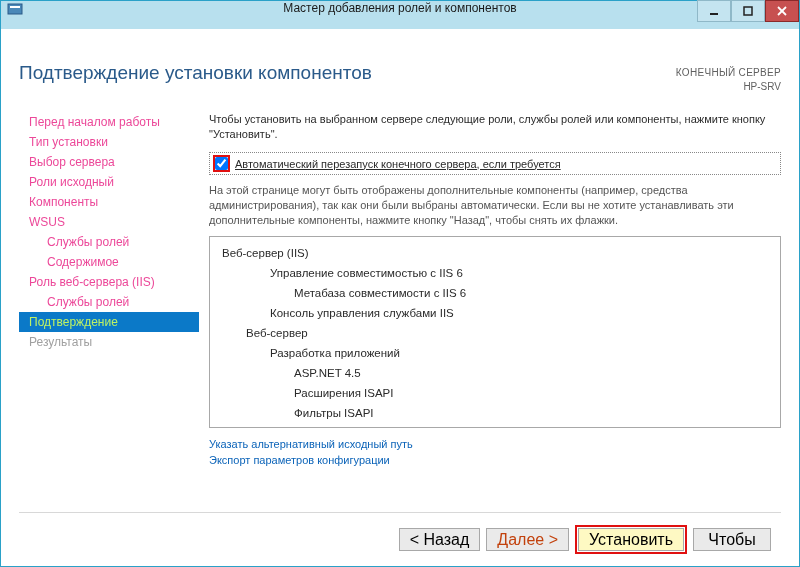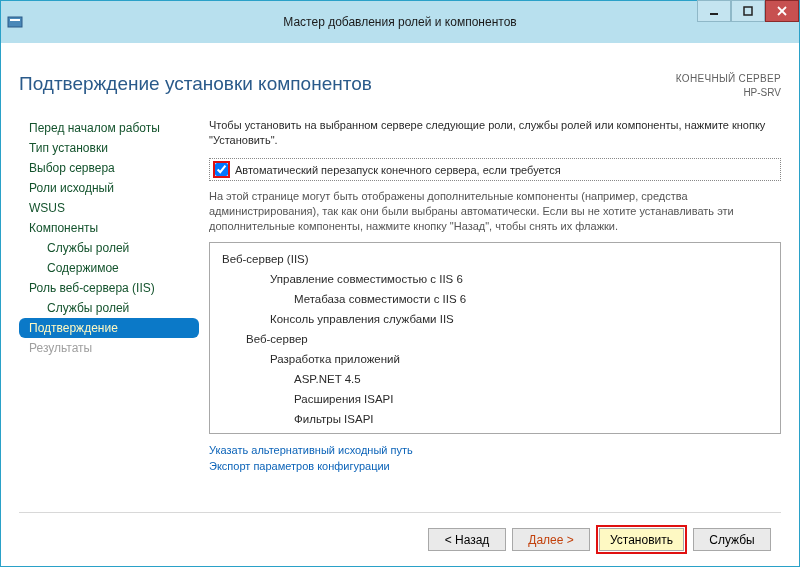--- a/index.html
+++ b/index.html
@@ -1,47 +1,47 @@
 <!DOCTYPE html>
 <html><head>
 <meta charset="utf-8">
 <style>
   * { box-sizing: border-box; margin: 0; padding: 0; }
   body { font-family: "Segoe UI", Tahoma, sans-serif; font-size: 12px; background: #fff; width: 800px; height: 567px; overflow: hidden; }
   .window { width: 800px; height: 567px; border: 1px solid #2aa1c8; display: flex; flex-direction: column; background: #fff; }
-  .titlebar { height: 42px; background: #b8e0ee; display: flex; align-items: center; position: relative; }
+  .titlebar { height: 28px; background: #b8e0ee; display: flex; position: relative; }
   .titlebar-icon { width: 16px; height: 16px; margin-left: 6px; display:inline-flex; }
   .titlebar-title { position:absolute; left:0; right:0; text-align:center; color:#1a1a1a; font-size:12px; pointer-events:none;}
   .titlebar-controls { margin-left: auto; display: flex; height:100%; }
   .titlebar-btn { width: 34px; height: 22px; display:flex; align-items:center; justify-content:center; background:#c4e4f0; border:1px solid #8fb8c8; font-family: "Segoe UI Symbol", sans-serif; font-size:10px; margin-top:-1px; }
   .titlebar-btn.close { background:#c75050; border-color:#8a2a2a; color:#fff; font-weight:bold; font-size:11px; }
   .body { flex:1; display:flex; flex-direction:column; padding: 0 18px; }
-  .header { display:flex; align-items:center; padding: 25px 0 18px 0; }
+  .header { display:flex; align-items:flex-start; padding: 25px 0 18px 0; margin-top: 8px; }
   .page-title { color:#2a5a8a; font-size:19px; font-weight:400; }
   .dest-box { margin-left:auto; text-align:right; font-size:10px; line-height:14px; color:#606060; padding-top:4px; }
   .dest-label { text-transform: uppercase; letter-spacing:0.3px; }
   .dest-value { }
   .main { flex:1; display:flex; gap:0; }
   .nav { width: 180px; padding-top:0; font-size:12px; }
-  .nav-item { padding: 3px 8px 3px 10px; color:#14532d; cursor:pointer; white-space:nowrap; overflow:hidden; text-overflow:ellipsis;}
+  .nav-item { padding: 3px 8px 3px 10px; color:#ec4899; cursor:pointer; white-space:nowrap; overflow:hidden; text-overflow:ellipsis;}
   .nav-item.sub { padding-left: 28px; }
-  .nav-item.selected { background:#0b79c8; color:#fef9c3;border-radius:6px; }
+  .nav-item.selected { background:#0b79c8; color:#bef264; }
   .nav-item.disabled { color:#a0a0a0; cursor:default; }
   .content { flex:1; display:flex; flex-direction:column; padding-left:10px; color:#2a2a2a; }
   .desc { font-size:11px; line-height:15px; margin-bottom:10px;}
-  .restart-row { border:1px dotted #888; padding:2px 3px; display:flex; align-items:center; margin-bottom:8px; font-size:11px;}
+  .restart-row { border:1px dotted #888; padding:2px 3px; display:flex; align-items:center; margin-bottom:8px; font-size:11px;text-decoration:underline;}
   .cb-hl { border:2px solid #e01010; padding:0; display:inline-flex; margin-right:5px;}
   .cb { width:13px; height:13px; }
   .note { font-size:11px; line-height:15px; color:#555; margin-bottom:8px;}
   .tree-box { border:1px solid #a8a8a8; flex:1; max-height:192px; overflow-y:scroll; padding:6px 8px; font-size:11.5px; line-height:20px; color:#2a2a2a;}
   .t0{padding-left:4px;} .t1{padding-left:28px;} .t2{padding-left:52px;} .t3{padding-left:76px;}
   .links { padding-top:8px; font-size:11px; line-height:16px; }
   .link { color:#0b63b8; cursor:pointer; }
   .footer { height:54px; display:flex; align-items:center; justify-content:flex-end; border-top:1px solid #d8d8d8; margin-top:10px; gap:6px; padding-right:10px;}
-  .btn { min-width:78px; height:23px; border:1px solid #a8a8a8; background:#eaeaea; font-size:12px; padding:0 10px; cursor:pointer; }
+  .btn { min-width:78px; height:23px; border:1px solid #a8a8a8; background:#eaeaea; font-size:16px; padding:0 10px; cursor:pointer; }
   .btn:disabled { color:#c2410c; cursor:default; }
   .btn-hl { border:2px solid #e01010; padding:1px; display:inline-block; }
   .btn-hl .btn { background:#fef9c3; }
   
   .tree-box::-webkit-scrollbar{width:16px;}
   .tree-box::-webkit-scrollbar-track{background:#efefef;}
   .tree-box::-webkit-scrollbar-thumb{background:#c8c8c8;border:1px solid #a8a8a8;}
 </style>
 </head>
 <body>
@@ -84,22 +84,22 @@
         <div class="dest-value">HP-SRV</div>
       </div>
     </div>
 
     <div class="main">
       <div class="nav" id="nav">
           <div class="nav-item">Перед началом работы</div>
           <div class="nav-item">Тип установки</div>
           <div class="nav-item">Выбор сервера</div>
           <div class="nav-item">Роли исходный</div>
+          <div class="nav-item">Компоненты</div>
           <div class="nav-item">WSUS</div>
-          <div class="nav-item">Компоненты</div>
           <div class="nav-item sub">Службы ролей</div>
           <div class="nav-item sub">Содержимое</div>
           <div class="nav-item">Роль веб-сервера (IIS)</div>
           <div class="nav-item sub">Службы ролей</div>
           <div class="nav-item selected">Подтверждение</div>
           <div class="nav-item disabled">Результаты</div>
         </div>
 
       <div class="content">
         <div class="desc">Чтобы установить на выбранном сервере следующие роли, службы ролей или компоненты, нажмите кнопку "Установить".</div>
@@ -131,16 +131,16 @@
         </div>
       </div>
     </div>
 
     <div class="footer">
       <button class="btn">&lt; Назад</button>
       <button class="btn" disabled="">Далее &gt;</button>
       <span class="btn-hl">
         <button class="btn">Установить</button>
       </span>
-      <button class="btn">Службы</button>
+      <button class="btn">Чтобы</button>
     </div>
   </div>
 </div>
 
 </body></html>

